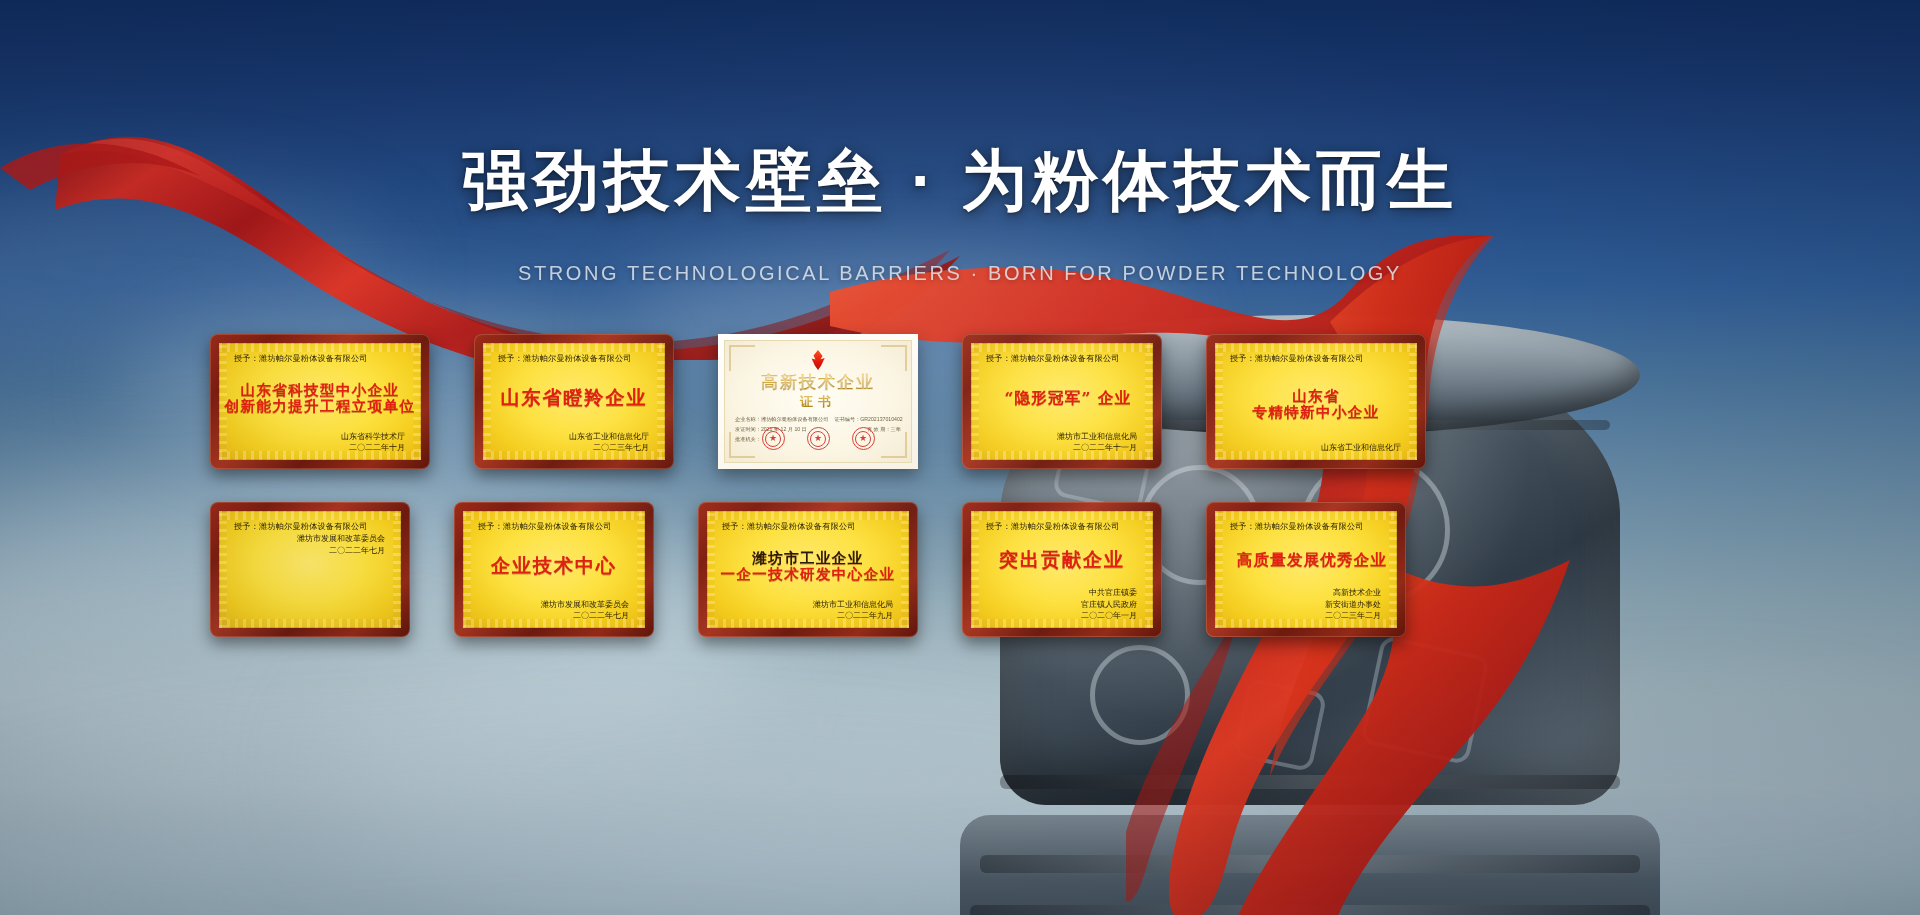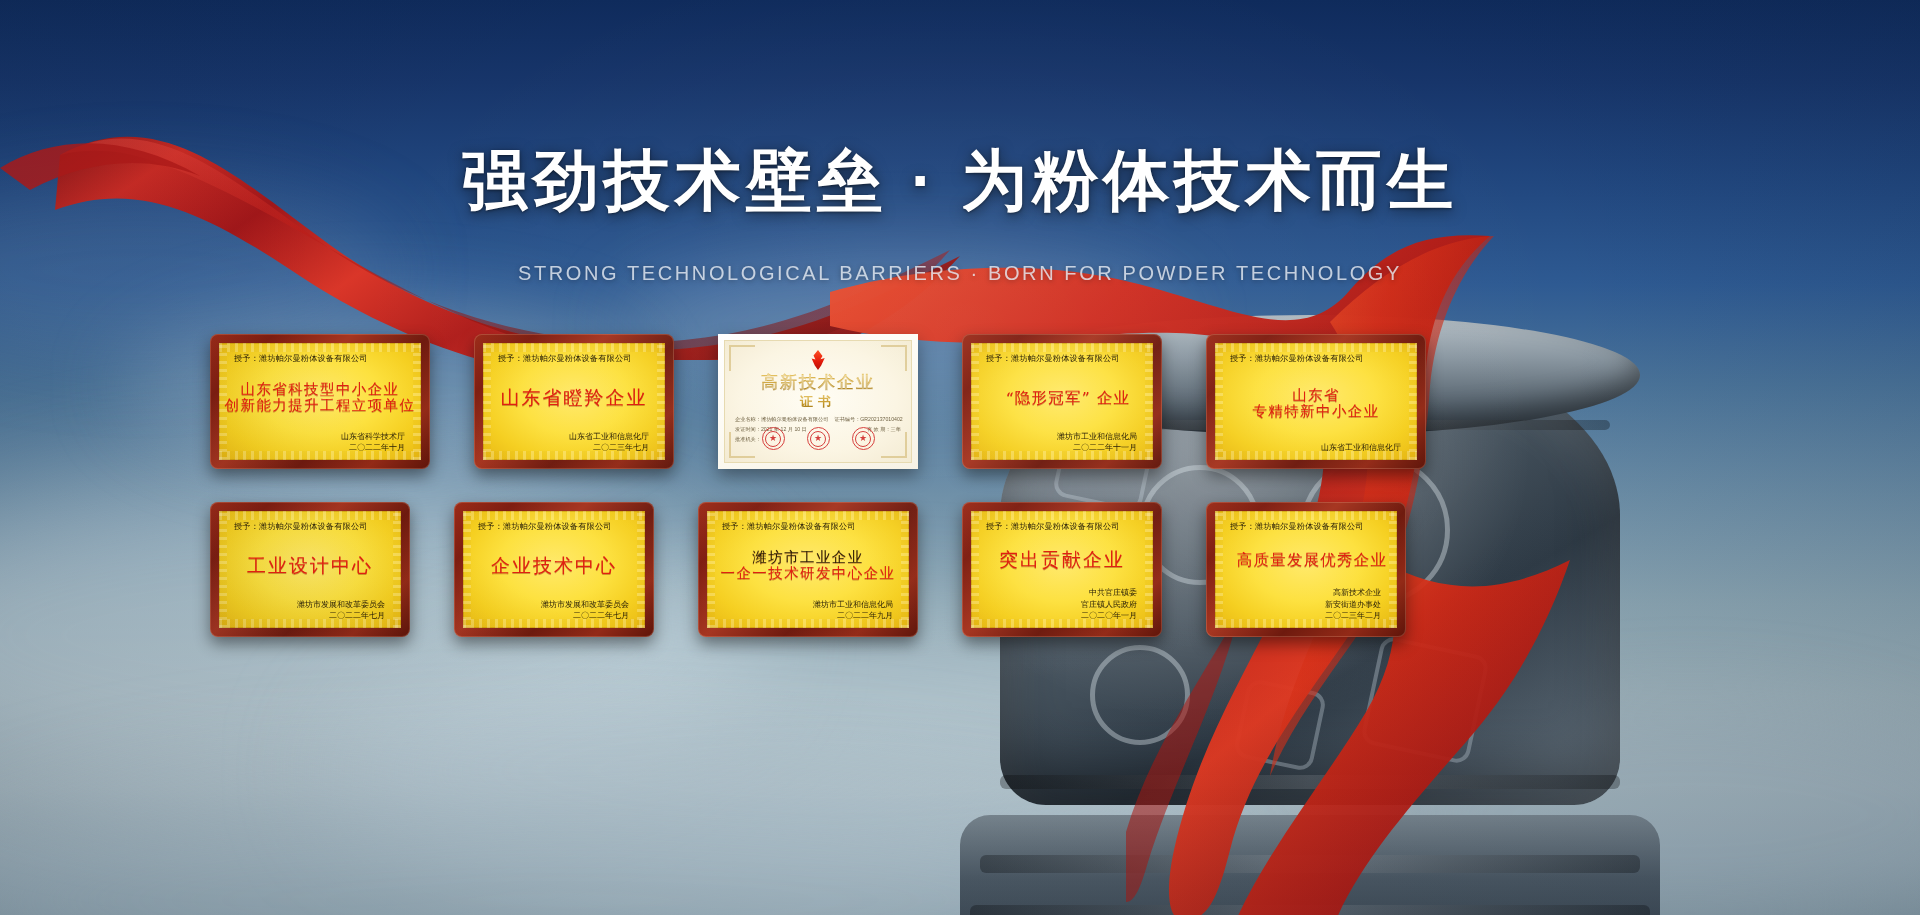--- a/index.html
+++ b/index.html
@@ -196,21 +196,21 @@
     position: relative; z-index: 2;
     flex: 1;
     display: flex;
     flex-direction: column;
     align-items: center;
     justify-content: center;
     gap: 1px;
   }
   .award-title {
     color: #e02010;
-    font-weight: 400;
+    font-weight: 700;
     font-size: 19px;
     letter-spacing: 2px;
     line-height: 1.05;
     text-shadow: 0 1px 0 rgba(120,0,0,0.35);
     white-space: nowrap;
     font-family: "DejaVu Serif", "Liberation Serif", serif;
   }
   .award-title.two-line { font-size: 14.5px; letter-spacing: 1.4px; }
   .award-title.small   { font-size: 15.5px; letter-spacing: 1.2px; margin-left: 12px; }
   .award-title.dark    { color: #2a1c05; }
@@ -514,23 +514,20 @@
               </div>
             </div>
           </div>
         </div>
       </div>
       <div class="award-row">
         <div class="award">
           <div class="plaque">
             <div class="plaque-inner">
               <div class="award-grantee">授予：潍坊帕尔曼粉体设备有限公司</div>
-              <div class="award-title-box">
-                <div class="award-title ">工业设计中心</div>
-              </div>
               <div class="award-issuer">
                 <div>潍坊市发展和改革委员会</div>
                 <div>二〇二二年七月</div>
               </div>
             </div>
           </div>
         </div>
         <div class="award">
           <div class="plaque">
             <div class="plaque-inner">

